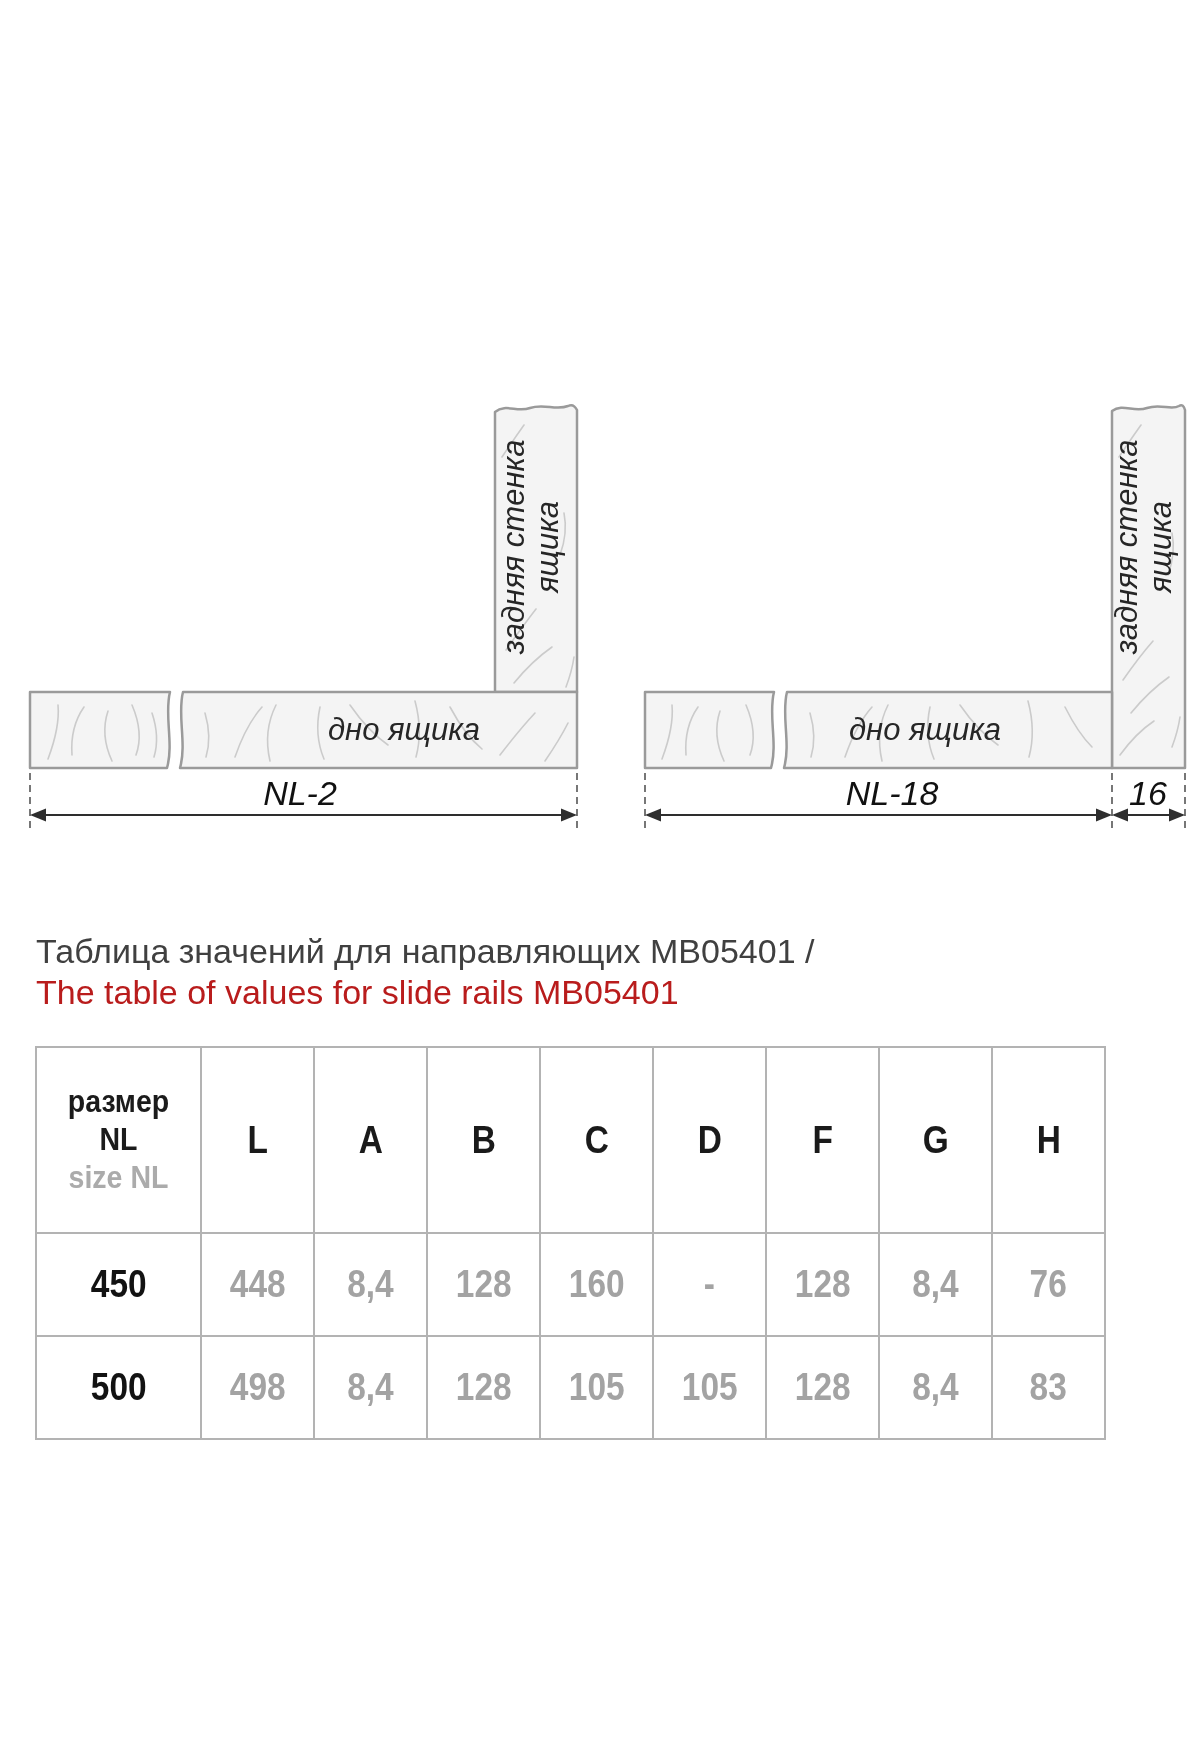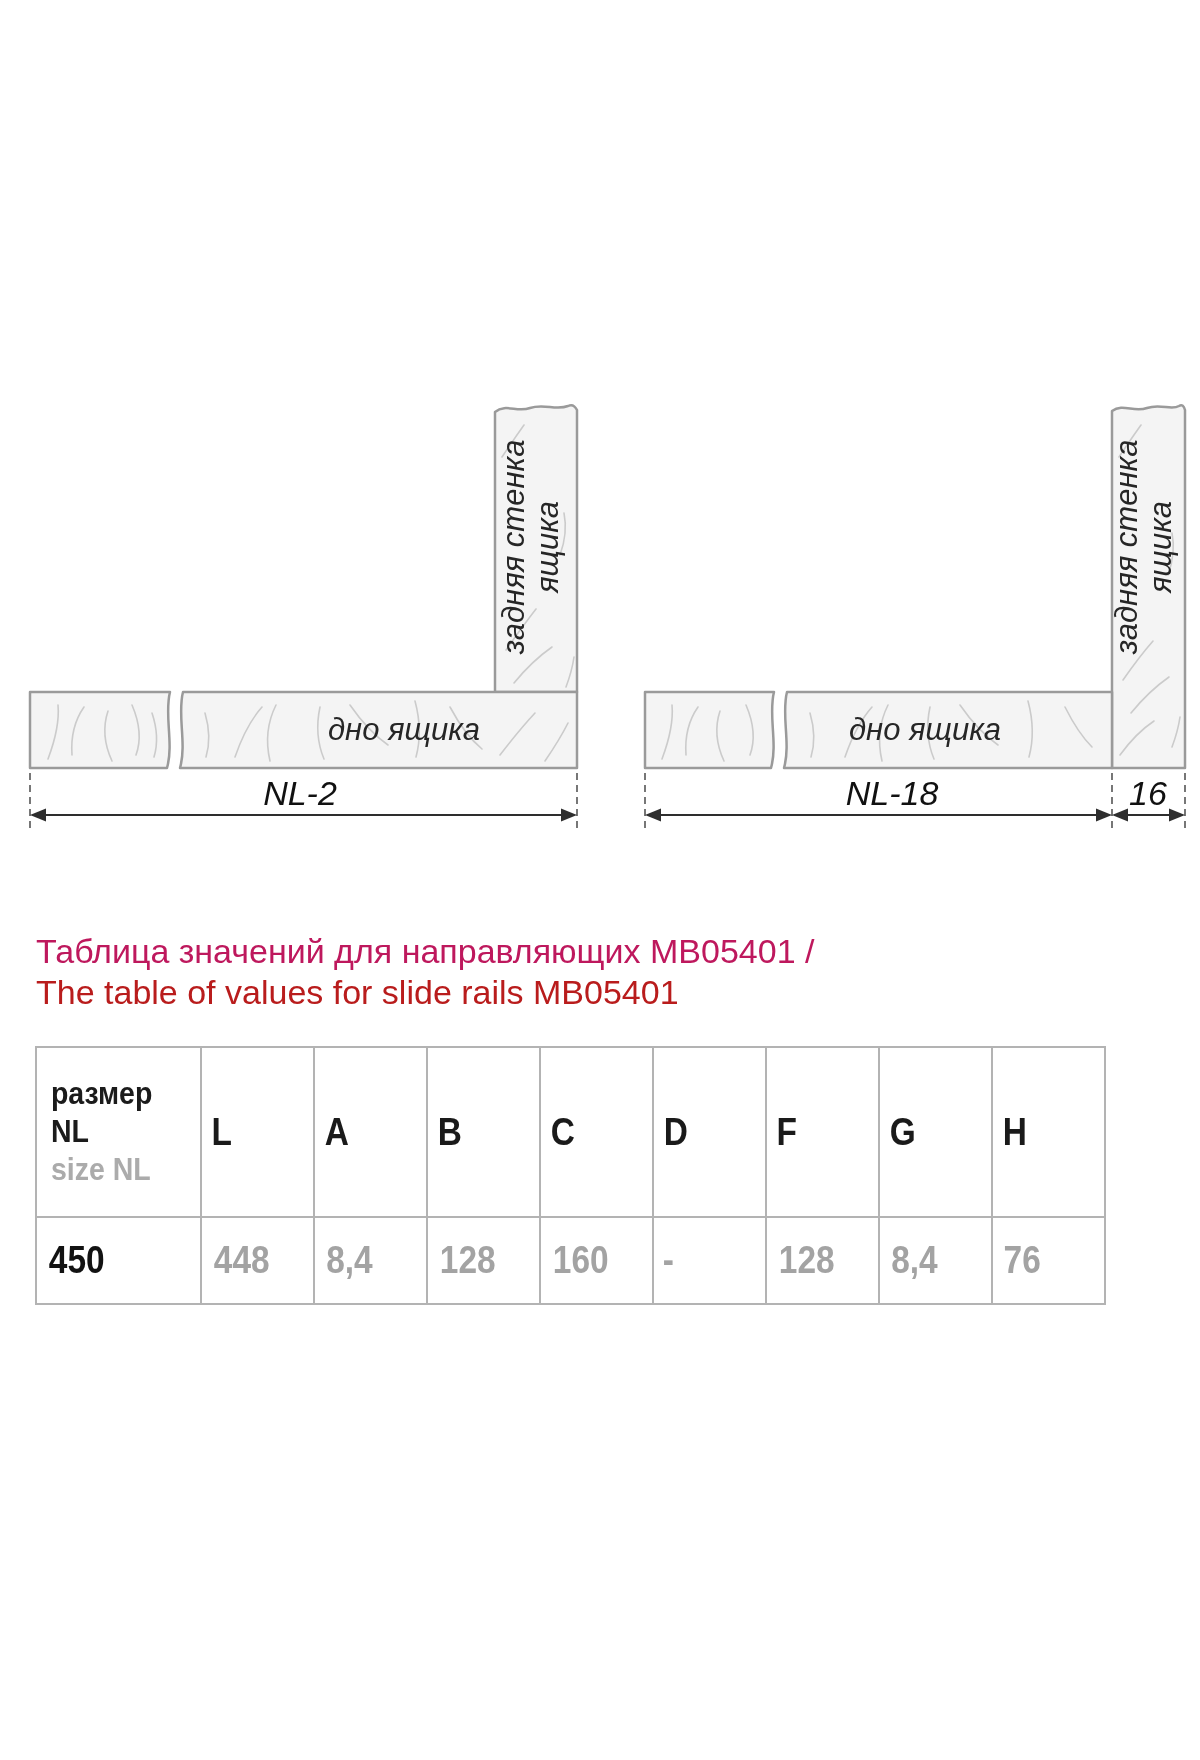--- a/index.html
+++ b/index.html
@@ -13,26 +13,26 @@
   .board{fill:#f4f4f4;stroke:#9a9a9a;stroke-width:2.5;stroke-linejoin:round;}
   .grain{fill:none;stroke:#cbcbcb;stroke-width:1.6;stroke-linecap:round;}
   .lbl{font-family:"Liberation Sans", sans-serif;font-style:italic;font-size:31px;fill:#262626;}
   .dimlbl{font-family:"Liberation Sans", sans-serif;font-style:italic;font-size:34px;fill:#111;}
   .ext{stroke:#555;stroke-width:1.6;stroke-dasharray:7 5;}
   .dim{stroke:#2e2e2e;stroke-width:2;}
   .arr{fill:#2e2e2e;stroke:none;}
 
   
   .titles{position:absolute;left:36px;top:931px;}
-  .title-ru{font-size:34px;line-height:41px;color:#be185d;}
+  .title-ru{font-size:34px;line-height:41px;color:#404040;}
   .title-en{font-size:34px;line-height:41px;color:#b91c1c;}
 
   
   .vals{position:absolute;left:35px;top:1046px;border-collapse:collapse;table-layout:fixed;}
-  .vals td{border:2px solid #b3b3b3;vertical-align:middle;padding:8px;background:#fff;}
+  .vals td{border:2px solid #b3b3b3;text-align:center;vertical-align:middle;padding:16px;background:#fff;}
   .vals .head td{height:152px;}
   .vals .datarow td{height:69px;}
   .col0{width:165px;}
   .colN{width:113px;}
   .cond{display:inline-block;transform:scaleX(.88);transform-origin:center;
         font-weight:bold;font-size:38px;white-space:nowrap;}
   .hletter{color:#1a1a1a;}
   .num{color:#a3a3a3;}
   .sizeval{color:#121212;}
   .h-ru{font-weight:bold;font-size:31px;line-height:38px;color:#1b1b1b;transform:scaleX(.92);}
@@ -177,16 +177,27 @@
         <td><span class="cond sizeval">450</span></td>
         <td><span class="cond num">448</span></td>
         <td><span class="cond num">8,4</span></td>
         <td><span class="cond num">128</span></td>
         <td><span class="cond num">160</span></td>
         <td><span class="cond num">-</span></td>
         <td><span class="cond num">128</span></td>
         <td><span class="cond num">8,4</span></td>
         <td><span class="cond num">76</span></td>
       </tr>
+      <tr class="datarow">
+        <td><span class="cond sizeval">500</span></td>
+        <td><span class="cond num">498</span></td>
+        <td><span class="cond num">8,4</span></td>
+        <td><span class="cond num">128</span></td>
+        <td><span class="cond num">105</span></td>
+        <td><span class="cond num">105</span></td>
+        <td><span class="cond num">128</span></td>
+        <td><span class="cond num">8,4</span></td>
+        <td><span class="cond num">83</span></td>
+      </tr>
     </tbody>
   </table>
 
 </div>
 
 </body></html>

